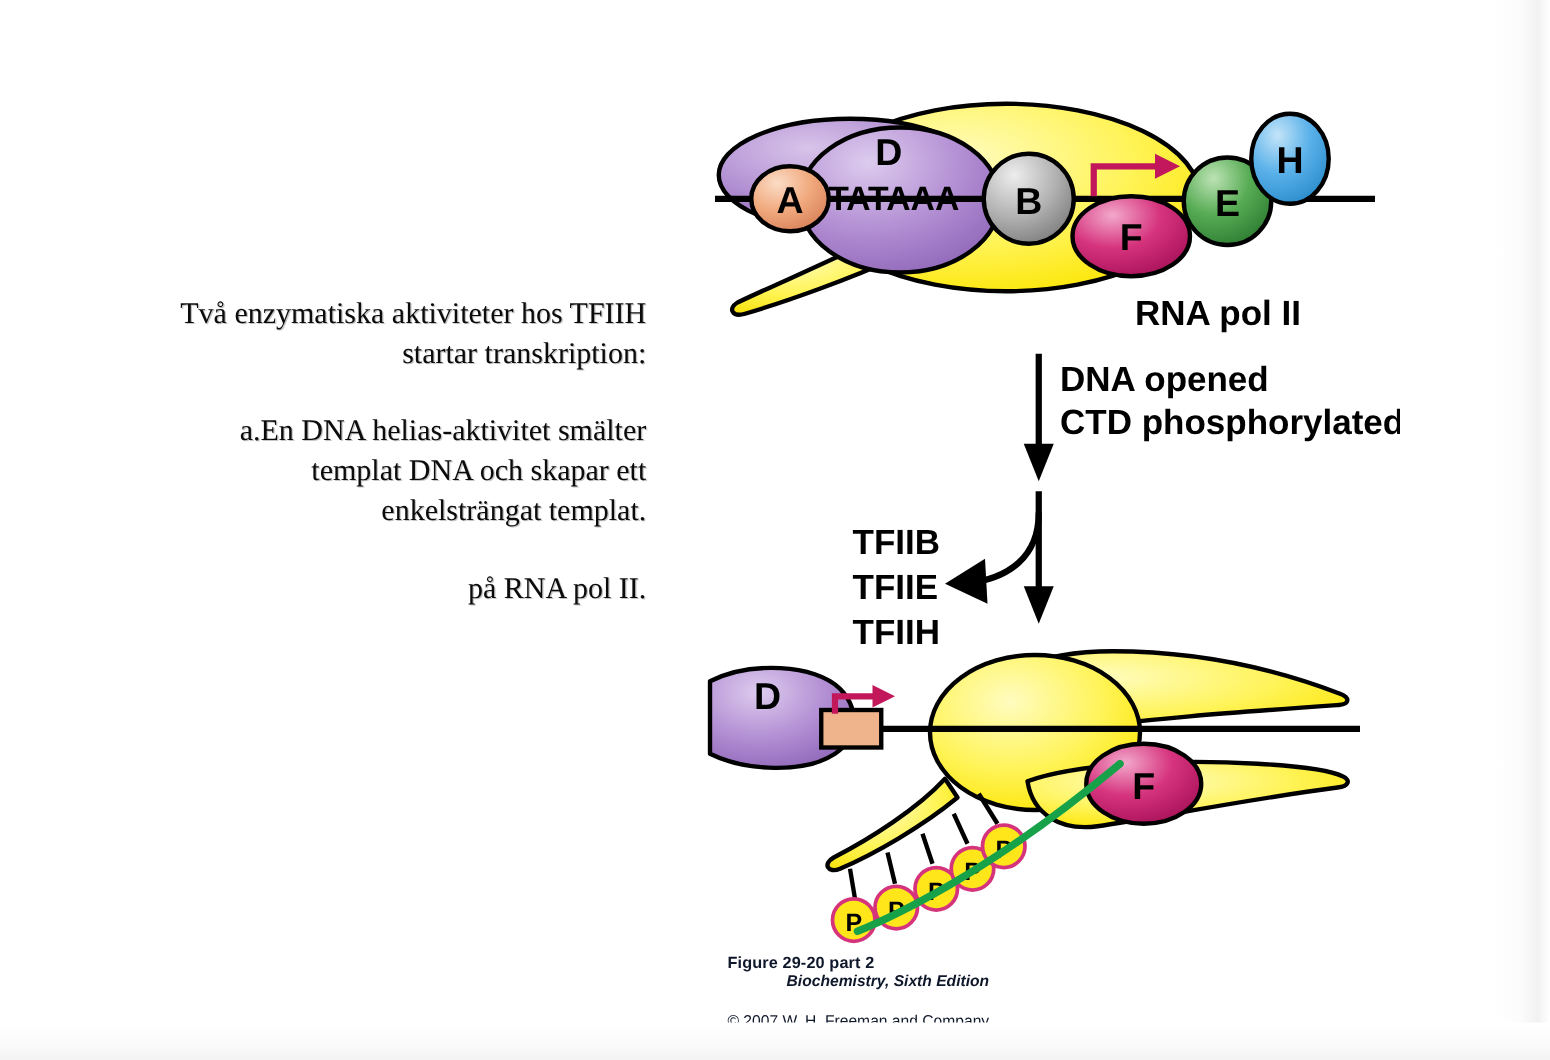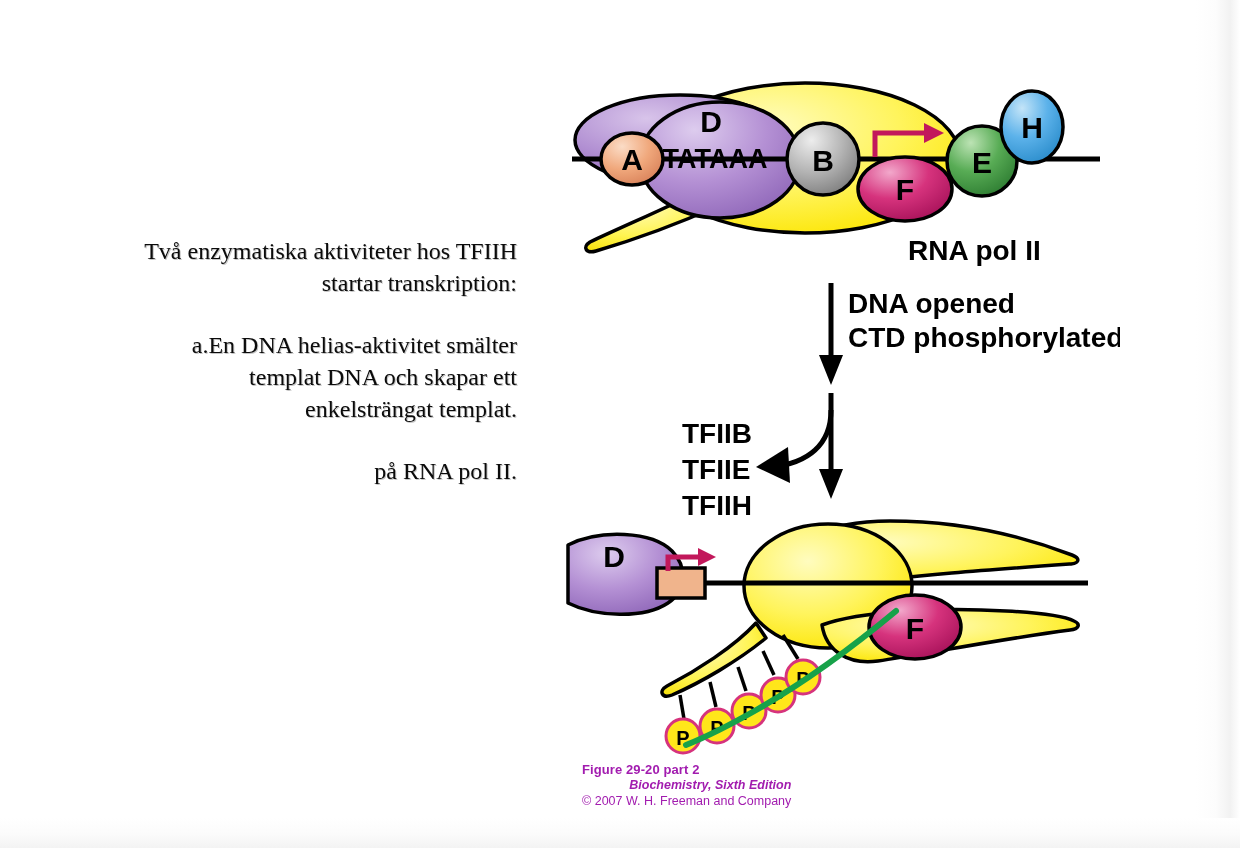--- a/index.html
+++ b/index.html
@@ -42,25 +42,25 @@
 
   
   #figure{
     position:absolute;left:560px;top:55px;width:560px;height:770px;
   }
   #figure svg{display:block;}
 
   .cap{
     position:absolute;left:22px;top:707px;
     font-family:"Liberation Sans", sans-serif;
-    color:#a21caf;
+    color:#0f172a;
   }
   .cap .l1{font-size:13px;font-weight:bold;letter-spacing:.1px;}
   .cap .l2{font-size:12.5px;font-weight:bold;font-style:italic;margin-top:1px;text-align:right;}
-  .cap .l3{font-size:12.5px;margin-top:2px;}
+  .cap .l3{font-size:12.5px;margin-top:18px;}
 </style>
 </head>
 <body>
 
 <div id="slide">
 
   <div id="body-text">
     <p>Två enzymatiska aktiviteter hos TFIIH</p>
     <p>startar transkription:</p>
     <div class="gap"></div>

